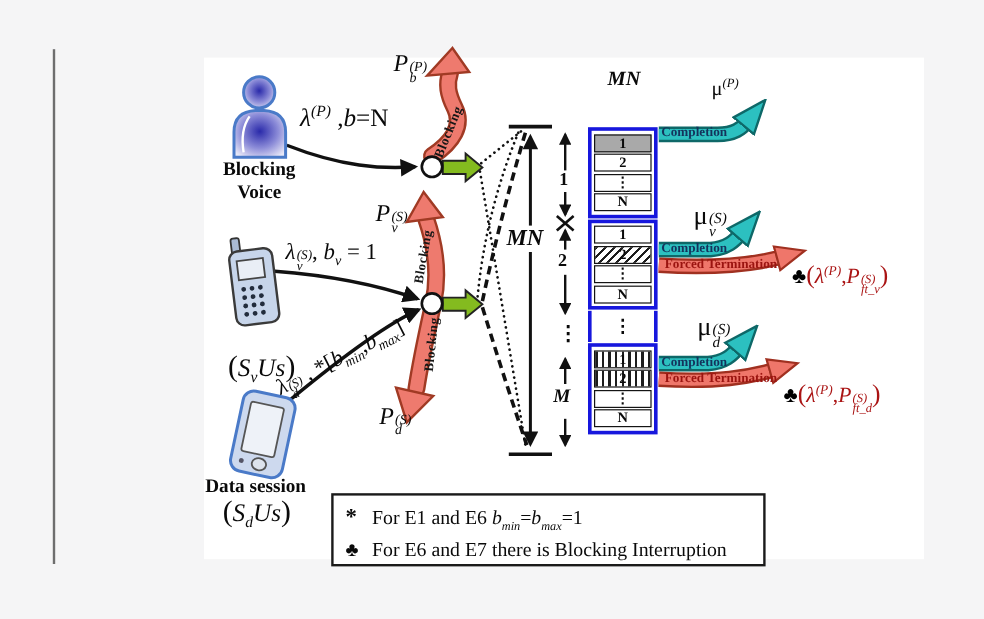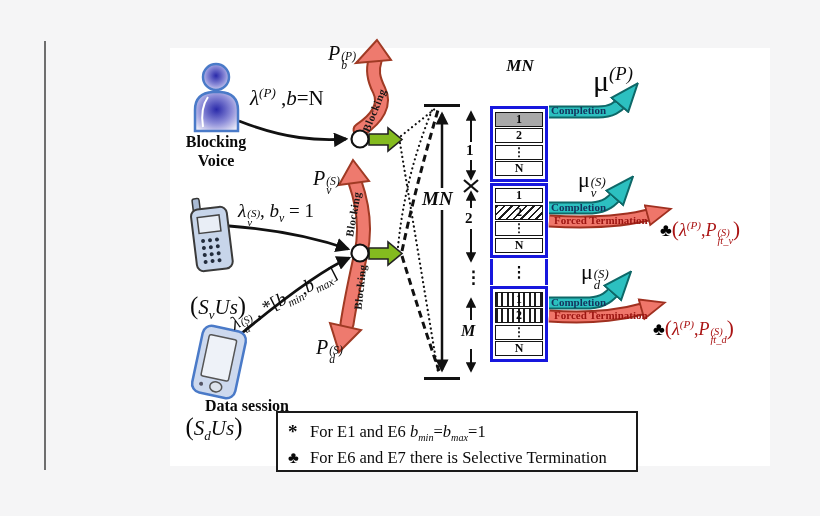--- a/index.html
+++ b/index.html
@@ -194,21 +194,21 @@
   <div class="lab" style="left:250px;top:86px;font-size:21px;"><span class="i">λ</span><sup>(P)</sup><span class="n"> ,</span><span class="i">b</span><span class="n">=N</span></div>
   <div class="lab" style="left:328px;top:42px;font-size:20px;"><span class="i">P</span><span class="ss"><span class="up">(P)</span><span class="dn">b</span></span></div>
   <div class="rot blocking" style="left:348px;top:104px;width:52px;transform:rotate(-68deg);">Blocking</div>
 
   <div class="lab ctr" style="left:176px;top:292px;width:84px;font-size:21px;"><span class="big">(</span><span class="i">S</span><sub>v</sub><span class="i">Us</span><span class="big">)</span></div>
   <div class="lab" style="left:238px;top:200px;font-size:19px;"><span class="i">λ</span><span class="ss"><span class="up">(S)</span><span class="dn">v</span></span><span class="n">, </span><span class="i">b</span><sub>v</sub><span class="n"> = 1</span></div>
   <div class="lab" style="left:313px;top:167px;font-size:20px;"><span class="i">P</span><span class="ss"><span class="up">(S)</span><span class="dn">v</span></span></div>
   <div class="rot blocking" style="left:327px;top:208px;width:52px;transform:rotate(-80deg);">Blocking</div>
   <div class="rot blocking" style="left:334px;top:281px;width:52px;transform:rotate(-84deg);">Blocking</div>
 
-  <div class="lab ctr bold" style="left:165px;top:397px;width:96px;font-size:16px;margin-left:34px;">Data session</div>
+  <div class="lab ctr bold" style="left:165px;top:397px;width:96px;font-size:16px;">Data session</div>
   <div class="lab ctr" style="left:172px;top:413px;width:84px;font-size:21px;"><span class="big">(</span><span class="i">S</span><sub>d</sub><span class="i">Us</span><span class="big">)</span></div>
   <div class="rot" style="left:215px;top:288px;width:140px;font-size:18.5px;transform:rotate(-27deg);"><span class="i">λ</span><span class="ss"><span class="up">(S)</span><span class="dn">d</span></span><span class="n"> , *[</span><span class="i">b</span><sub>min</sub><span class="n">,</span><span class="i">b</span><sub>max</sub><span class="n">]</span></div>
   <div class="lab" style="left:316px;top:336px;font-size:20px;"><span class="i">P</span><span class="ss"><span class="up">(S)</span><span class="dn">d</span></span></div>
 
   <div class="lab bold it" style="left:420px;top:188px;font-size:19px;background:#fff;padding:0 2px;">MN</div>
   <div class="lab bold" style="left:466px;top:142px;font-size:15px;">1</div>
   <div class="lab bold" style="left:465px;top:210px;font-size:15px;">2</div>
   <div class="lab bold" style="left:465px;top:267px;font-size:17px;">⋮</div>
   <div class="lab bold it" style="left:461px;top:322px;font-size:16px;">M</div>
 
@@ -231,37 +231,37 @@
     </div>
     <div class="sb-sep">⋮</div>
     <div class="sb-group">
       <div class="sb-cell c-sdu">1</div>
       <div class="sb-cell c-sdu">2</div>
       <div class="sb-cell">⋮</div>
       <div class="sb-cell">N</div>
     </div>
   </div>
 
-  <div class="lab" style="left:593px;top:64px;font-size:30px;"><span class="n">μ</span><sup>(P)</sup></div>
+  <div class="lab" style="left:593px;top:64px;font-size:17px;"><span class="n">μ</span><sup>(P)</sup></div>
   <div class="lab cmpl" style="left:551px;top:104px;">Completion</div>
 
   <div class="lab" style="left:578px;top:167px;font-size:22px;"><span class="n">μ</span><span class="ss"><span class="up">(S)</span><span class="dn">v</span></span></div>
   <div class="lab cmpl" style="left:551px;top:201px;">Completion</div>
   <div class="lab frcd" style="left:554px;top:214px;">Forced Termination</div>
   <div class="lab clubnote" style="left:660px;top:217px;"><span class="club">♣</span><span class="big">(</span><span class="i">λ</span><sup>(P)</sup><span class="n">,</span><span class="i">P</span><span class="ss"><span class="up">(S)</span><span class="dn">ft_v</span></span><span class="big">)</span></div>
 
   <div class="lab" style="left:581px;top:259px;font-size:22px;"><span class="n">μ</span><span class="ss"><span class="up">(S)</span><span class="dn">d</span></span></div>
   <div class="lab cmpl" style="left:551px;top:296px;">Completion</div>
   <div class="lab frcd" style="left:554px;top:309px;">Forced Termination</div>
   <div class="lab clubnote" style="left:653px;top:316px;"><span class="club">♣</span><span class="big">(</span><span class="i">λ</span><sup>(P)</sup><span class="n">,</span><span class="i">P</span><span class="ss"><span class="up">(S)</span><span class="dn">ft_d</span></span><span class="big">)</span></div>
 
 
   <div class="notebox">
     <div class="note-line">
       <span class="note-marker m-star">*</span>
       <span><span class="n">For E1 and E6 </span><span class="i">b</span><sub>min</sub><span class="n">=</span><span class="i">b</span><sub>max</sub><span class="n">=1</span></span>
     </div>
     <div class="note-line">
       <span class="note-marker">♣</span>
-      <span><span class="n">For E6 and E7 there is Selective Termination</span></span>
+      <span><span class="n">For E6 and E7 there is Blocking Interruption</span></span>
     </div>
   </div>
 </div>
 
 </body></html>

